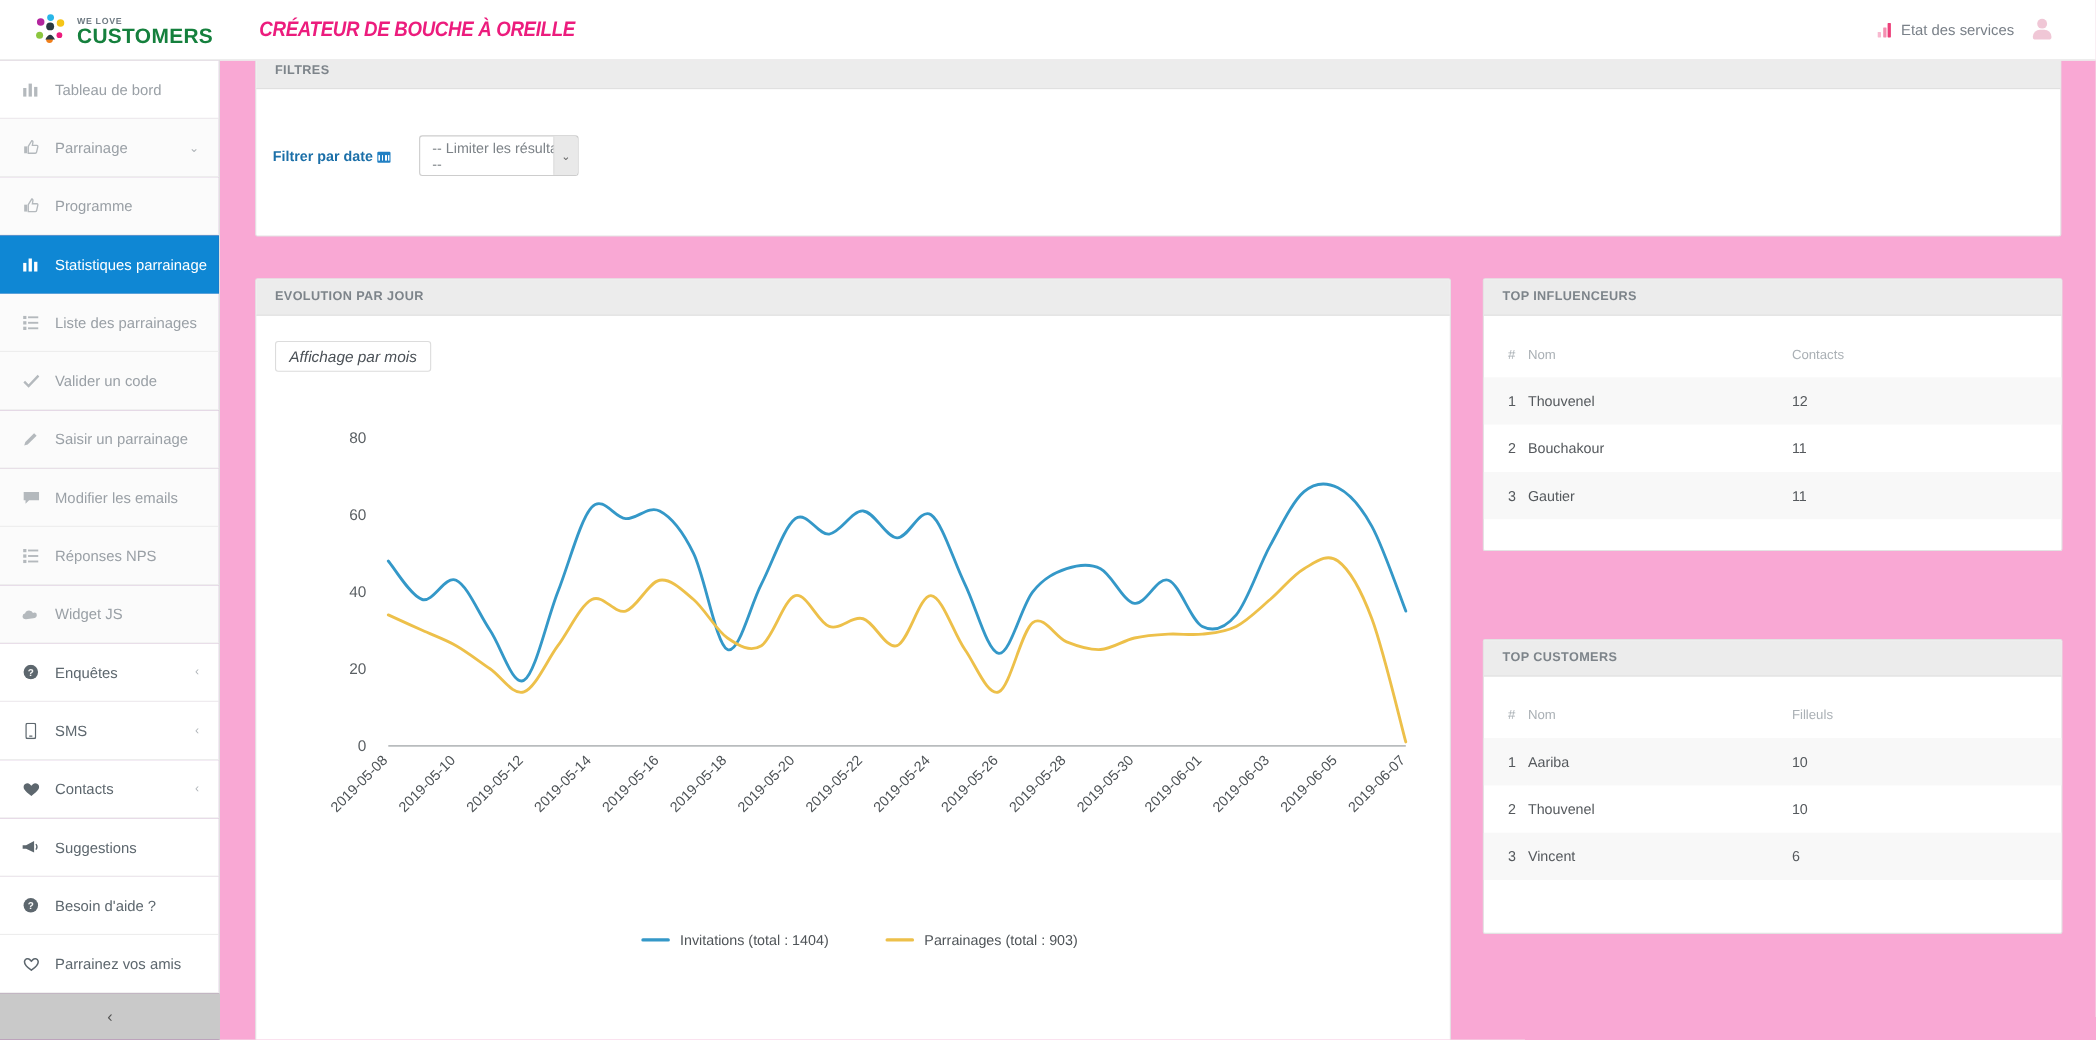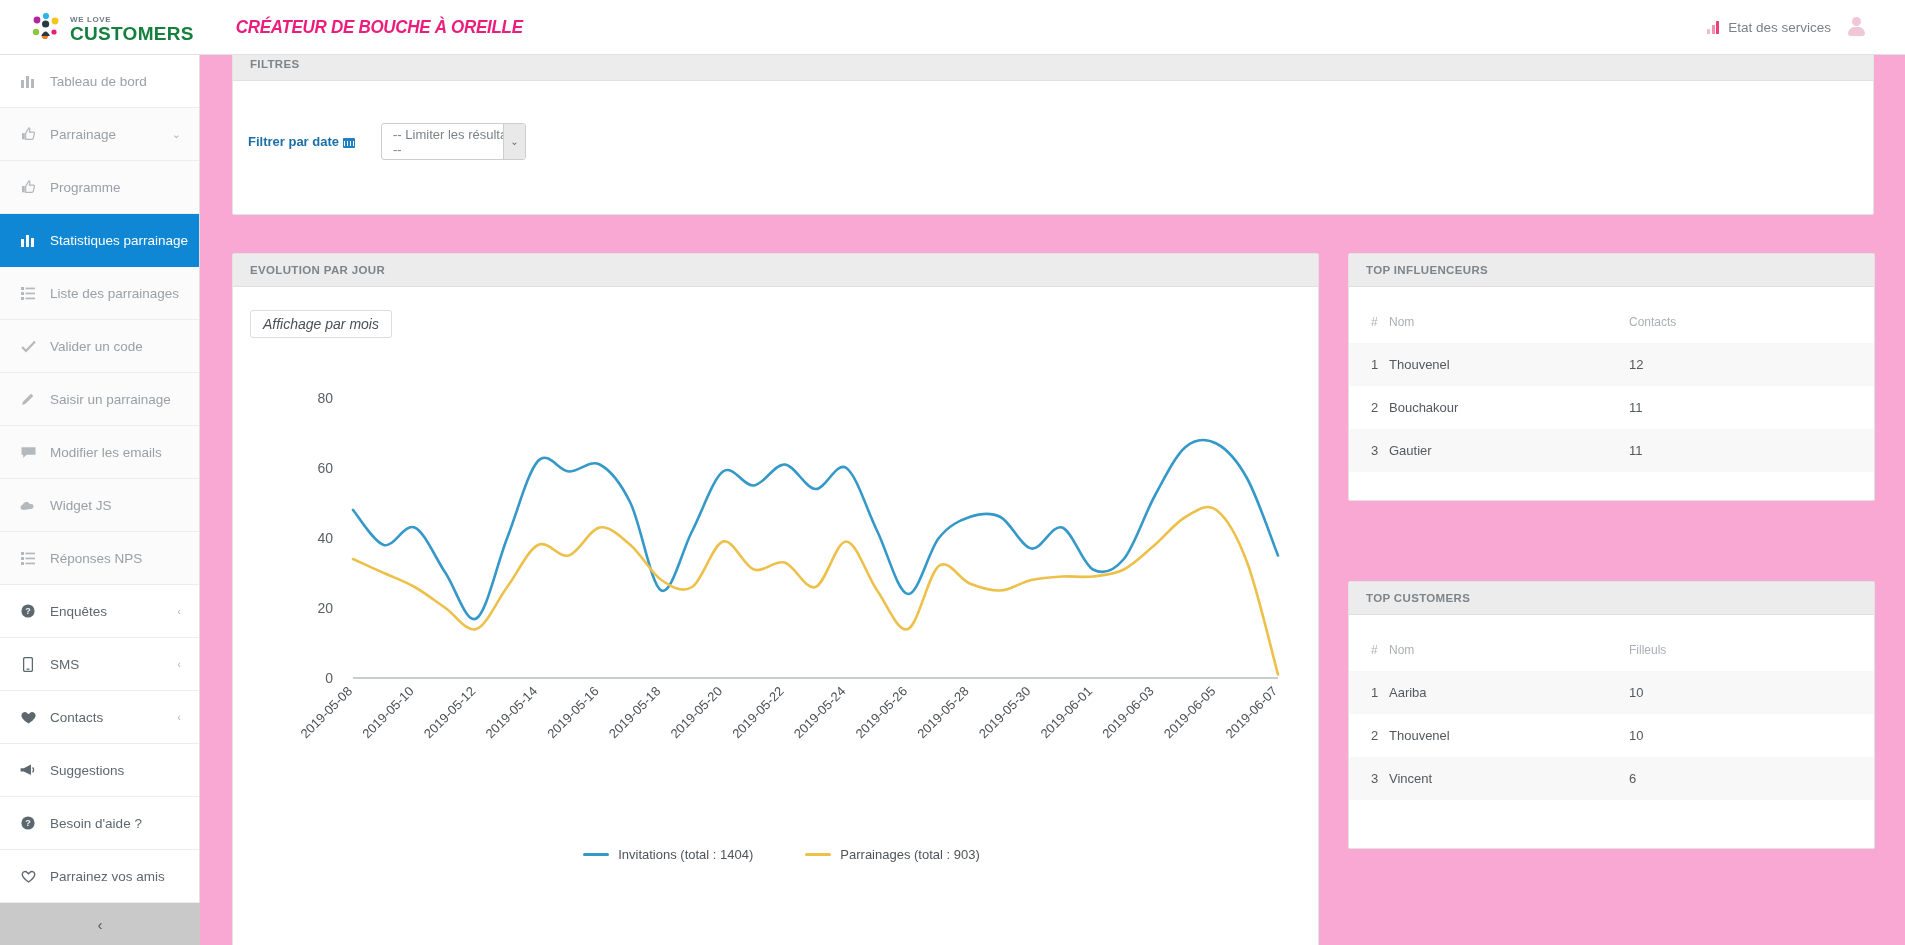--- a/index.html
+++ b/index.html
@@ -292,38 +292,38 @@
       <div class="nav-item lite">
         <span class="ico">
           <svg width="15" height="13" viewBox="0 0 15 13">
             <path d="M0.5 1.2h14v7.6H5.5L2.2 12V8.8H0.5z" fill="currentColor"></path>
           </svg>
         </span>
         <span>Modifier les emails</span>
       </div>
       <div class="nav-item lite">
         <span class="ico">
-          <svg width="16" height="11" viewBox="0 0 16 11">
-            <path d="M3.6 10q-3.1 0-3.1-2.7 0-2.3 2.4-2.7Q3.5 2 6.4 2q2.8 0 3.6 2.3.6-.4 1.3-.4 2.2 0 2.2 2.2 0 1.6-1.1 2.3-.7.6-2 .6z" fill="currentColor"></path>
-          </svg>
-        </span>
-        <span>Widget JS</span>
-      </div>
-      <div class="nav-item lite">
-        <span class="ico">
           <svg width="14" height="13" viewBox="0 0 14 13">
             <rect x="0" y="0" width="3" height="3" fill="currentColor"></rect>
             <rect x="4.5" y="0.6" width="9.5" height="1.7" fill="currentColor"></rect>
             <rect x="0" y="5" width="3" height="3" fill="currentColor"></rect>
             <rect x="4.5" y="5.6" width="9.5" height="1.7" fill="currentColor"></rect>
             <rect x="0" y="10" width="3" height="3" fill="currentColor"></rect>
             <rect x="4.5" y="10.6" width="9.5" height="1.7" fill="currentColor"></rect>
           </svg>
         </span>
         <span>Réponses NPS</span>
+      </div>
+      <div class="nav-item lite">
+        <span class="ico">
+          <svg width="16" height="11" viewBox="0 0 16 11">
+            <path d="M3.6 10q-3.1 0-3.1-2.7 0-2.3 2.4-2.7Q3.5 2 6.4 2q2.8 0 3.6 2.3.6-.4 1.3-.4 2.2 0 2.2 2.2 0 1.6-1.1 2.3-.7.6-2 .6z" fill="currentColor"></path>
+          </svg>
+        </span>
+        <span>Widget JS</span>
       </div>
       <div class="nav-item white dark">
         <span class="ico">
           <svg width="14" height="14" viewBox="0 0 14 14">
             <circle cx="7" cy="7" r="6.6" fill="currentColor"></circle>
             <text x="7" y="10.4" font-size="9" font-family="Liberation Sans, sans-serif" font-weight="bold" text-anchor="middle" fill="#f6f6f6">?</text>
           </svg>
         </span>
         <span>Enquêtes</span>
         <span class="chev">‹</span>

